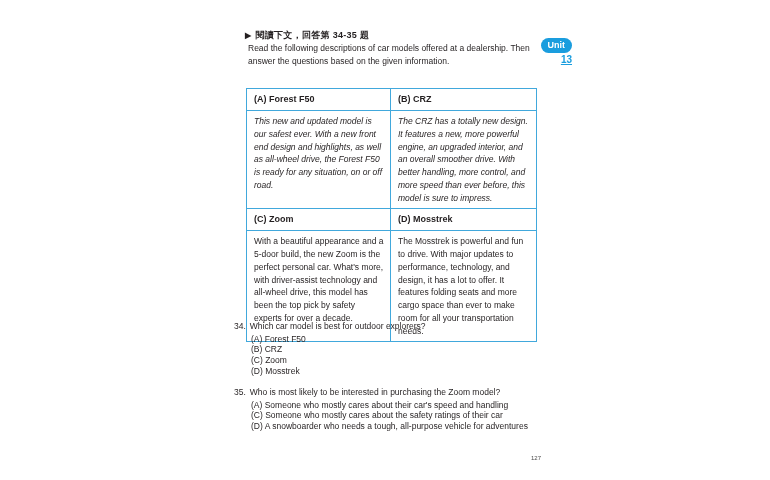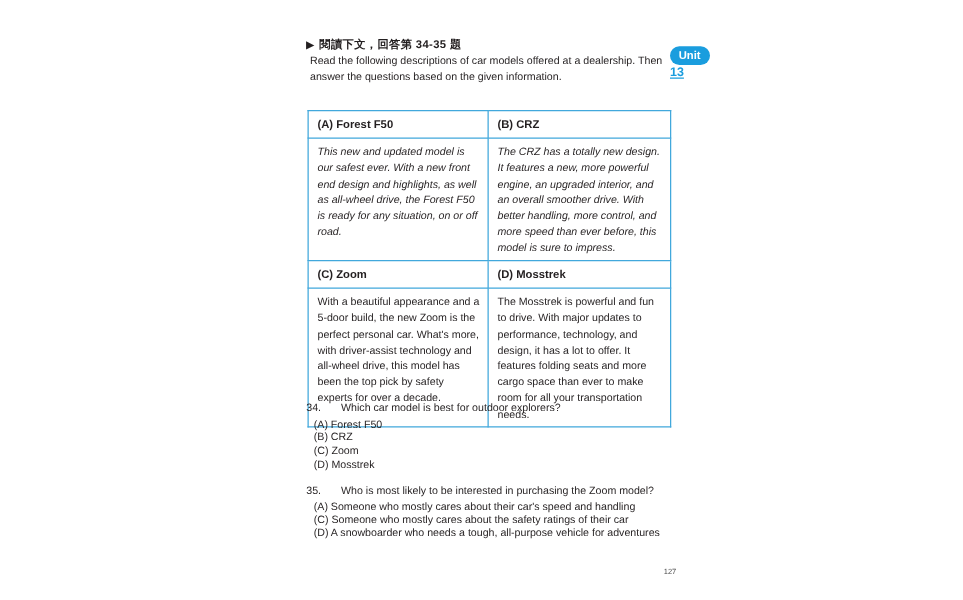--- a/index.html
+++ b/index.html
@@ -13,21 +13,21 @@
     overflow:hidden;
   }
   
   .zh-header {
     position:absolute; left:245px; top:29px;
     font-size:9px; font-weight:bold; letter-spacing:0.3px;
     display:flex; align-items:center; gap:4px;
   }
   .arrow { font-size:8px; line-height:1; }
   
-  .unit-wrap { position:absolute; left:536px; top:34px; width:36px; text-align:left; }
+  .unit-wrap { position:absolute; left:536px; top:34px; width:36px; text-align:right; }
   .unit-badge {
     display:inline-block;
     background:#1a9dde; color:#ffffff;
     font-size:9px; font-weight:bold;
     padding:2px 7px 3px 7px;
     border-radius:8px;
   }
   .unit-number {
     margin-top:1px;
     color:#1a9dde; font-size:10px; font-weight:bold;text-decoration:underline;
@@ -61,21 +61,21 @@
   td.col-a { width:144px; }
   td.col-b { width:146px; }
   tr.body-1 td { height:90px;font-style:italic; }
   tr.body-2 td { height:96px; }
   
   .questions {
     position:absolute; left:234px; top:321px; width:360px;
     font-size:8.5px; line-height:1.25;
   }
   .question { margin-bottom:11px; }
-  .q-title { display:flex; gap:16px; margin-bottom:2px;margin-left:11px; }
+  .q-title { display:flex; gap:4px; margin-bottom:2px; }
   .q-num { flex:0 0 auto; }
   .q-options { padding-left:17px; }
   .q-option { white-space:nowrap; }
   
   .page-number {
     position:absolute; left:531px; top:455px;
     font-size:6px; color:#4a4a4a;
   }
 </style>
 </head>

